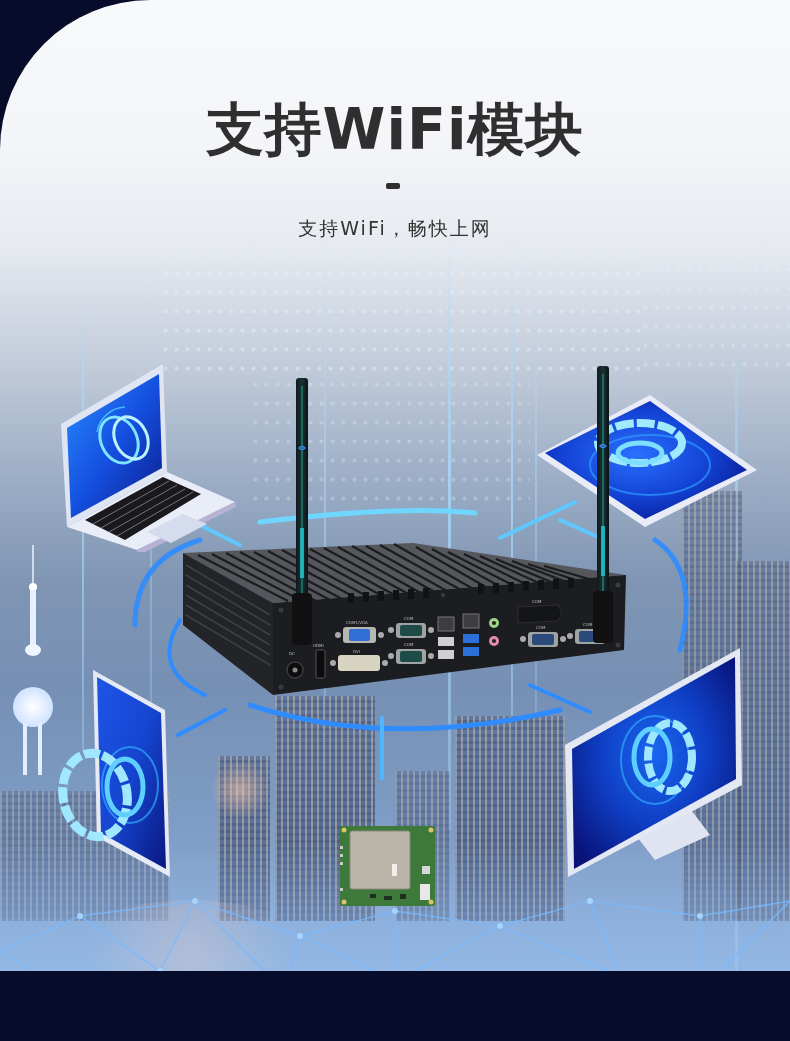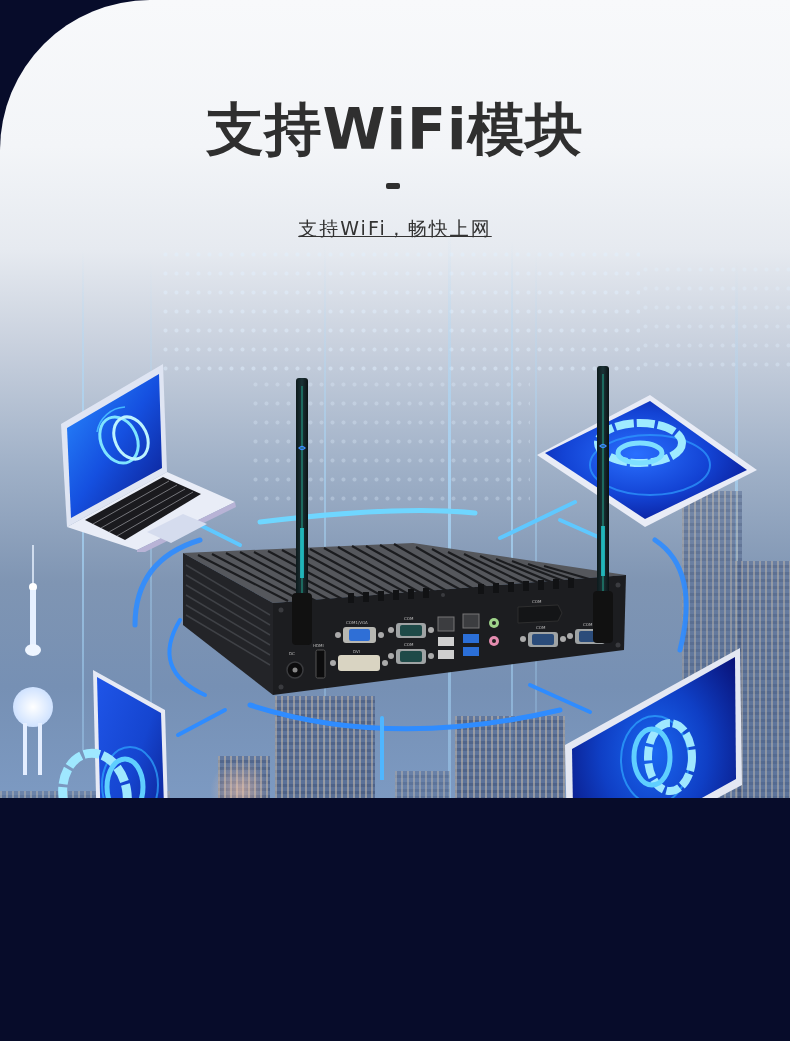--- a/index.html
+++ b/index.html
@@ -1,20 +1,20 @@
 <!DOCTYPE html>
 <html><head>
 <meta charset="utf-8">
 <style>
   * { box-sizing: border-box; margin: 0; padding: 0; }
   html, body { width: 790px; height: 1041px; overflow: hidden; background: #070c2a; }
   body { font-family: "DejaVu Sans", "Liberation Sans", sans-serif; }
 
   .page {
-    position: relative; width: 790px; height: 798px; overflow: hidden;
+    position: relative; width: 790px; height: 971px; overflow: hidden;
     background: #070c2a;
   }
   .card {
     position: absolute; left: 0; top: 0; width: 790px; height: 1041px;
     border-top-left-radius: 150px;
     overflow: hidden;
     background: linear-gradient(180deg,
       #f8f9fb 0%, #f3f5f8 14%, #e6eaf0 24%, #c9d1de 33%,
       #9fb0c7 45%, #7f95b3 56%, #7690b4 66%, #7d9bc4 78%,
       #88a6cf 88%, #8fb0d8 100%);
@@ -44,21 +44,21 @@
   .warm-glow { position: absolute; border-radius: 50%; background: radial-gradient(circle, rgba(255,200,170,.55), rgba(255,200,170,0) 70%); }
 
   
   .title {
     position: absolute; top: 92px; left: 0; width: 790px; text-align: center;
     font-size: 57px; font-weight: bold; color: #2f2f2f; letter-spacing: 1px;
   }
   .dash { position: absolute; top: 183px; left: 386px; width: 14px; height: 6px; border-radius: 2px; background: #2f2f2f; }
   .subtitle {
     position: absolute; top: 216px; left: 0; width: 790px; text-align: center;
-    font-size: 19px; color: #333; letter-spacing: 2px; text-decoration: underline;
+    font-size: 19px; color: #333; letter-spacing: 2px;
   }
 
   
   .tower { position: absolute; left: 10px; top: 545px; width: 45px; height: 230px; }
 
   
   .abs { position: absolute; }
 
   
   .pc { position: absolute; left: 178px; top: 535px; width: 448px; height: 160px; }

